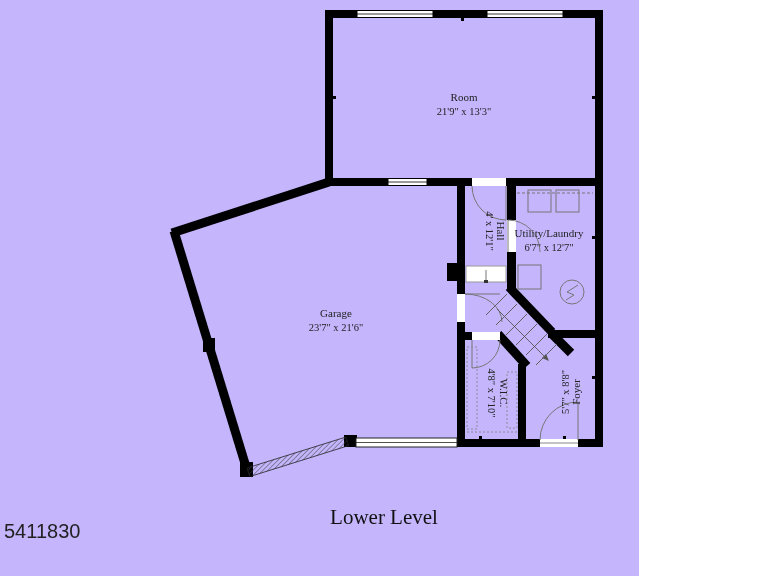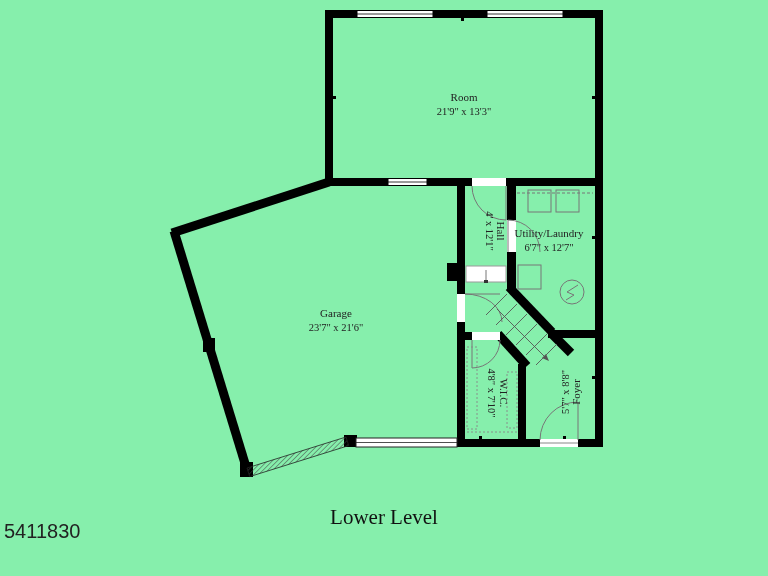--- a/index.html
+++ b/index.html
@@ -1,17 +1,17 @@
 <!DOCTYPE html>
 <html><head>
 <meta charset="utf-8">
 <style>
   html,body { margin:0; padding:0; background:#fff; }
   .page {
-    position:relative; width:768px; height:576px; background:#86efac;
+    position:relative; width:639px; height:576px; background:#c4b5fd;
     overflow:hidden; font-family:"Liberation Serif", serif;
   }
   svg { position:absolute; left:0; top:0; }
   .room-name  { font-family:"Liberation Serif", serif; font-size:11px; fill:#222; }
   .room-dim   { font-family:"Liberation Serif", serif; font-size:10.5px; fill:#222; }
   .plan-title {
     position:absolute; left:0; top:505px; width:768px; text-align:center;
     font-family:"Liberation Serif", serif; font-size:21px; color:#111;
   }
   .mls-number {

